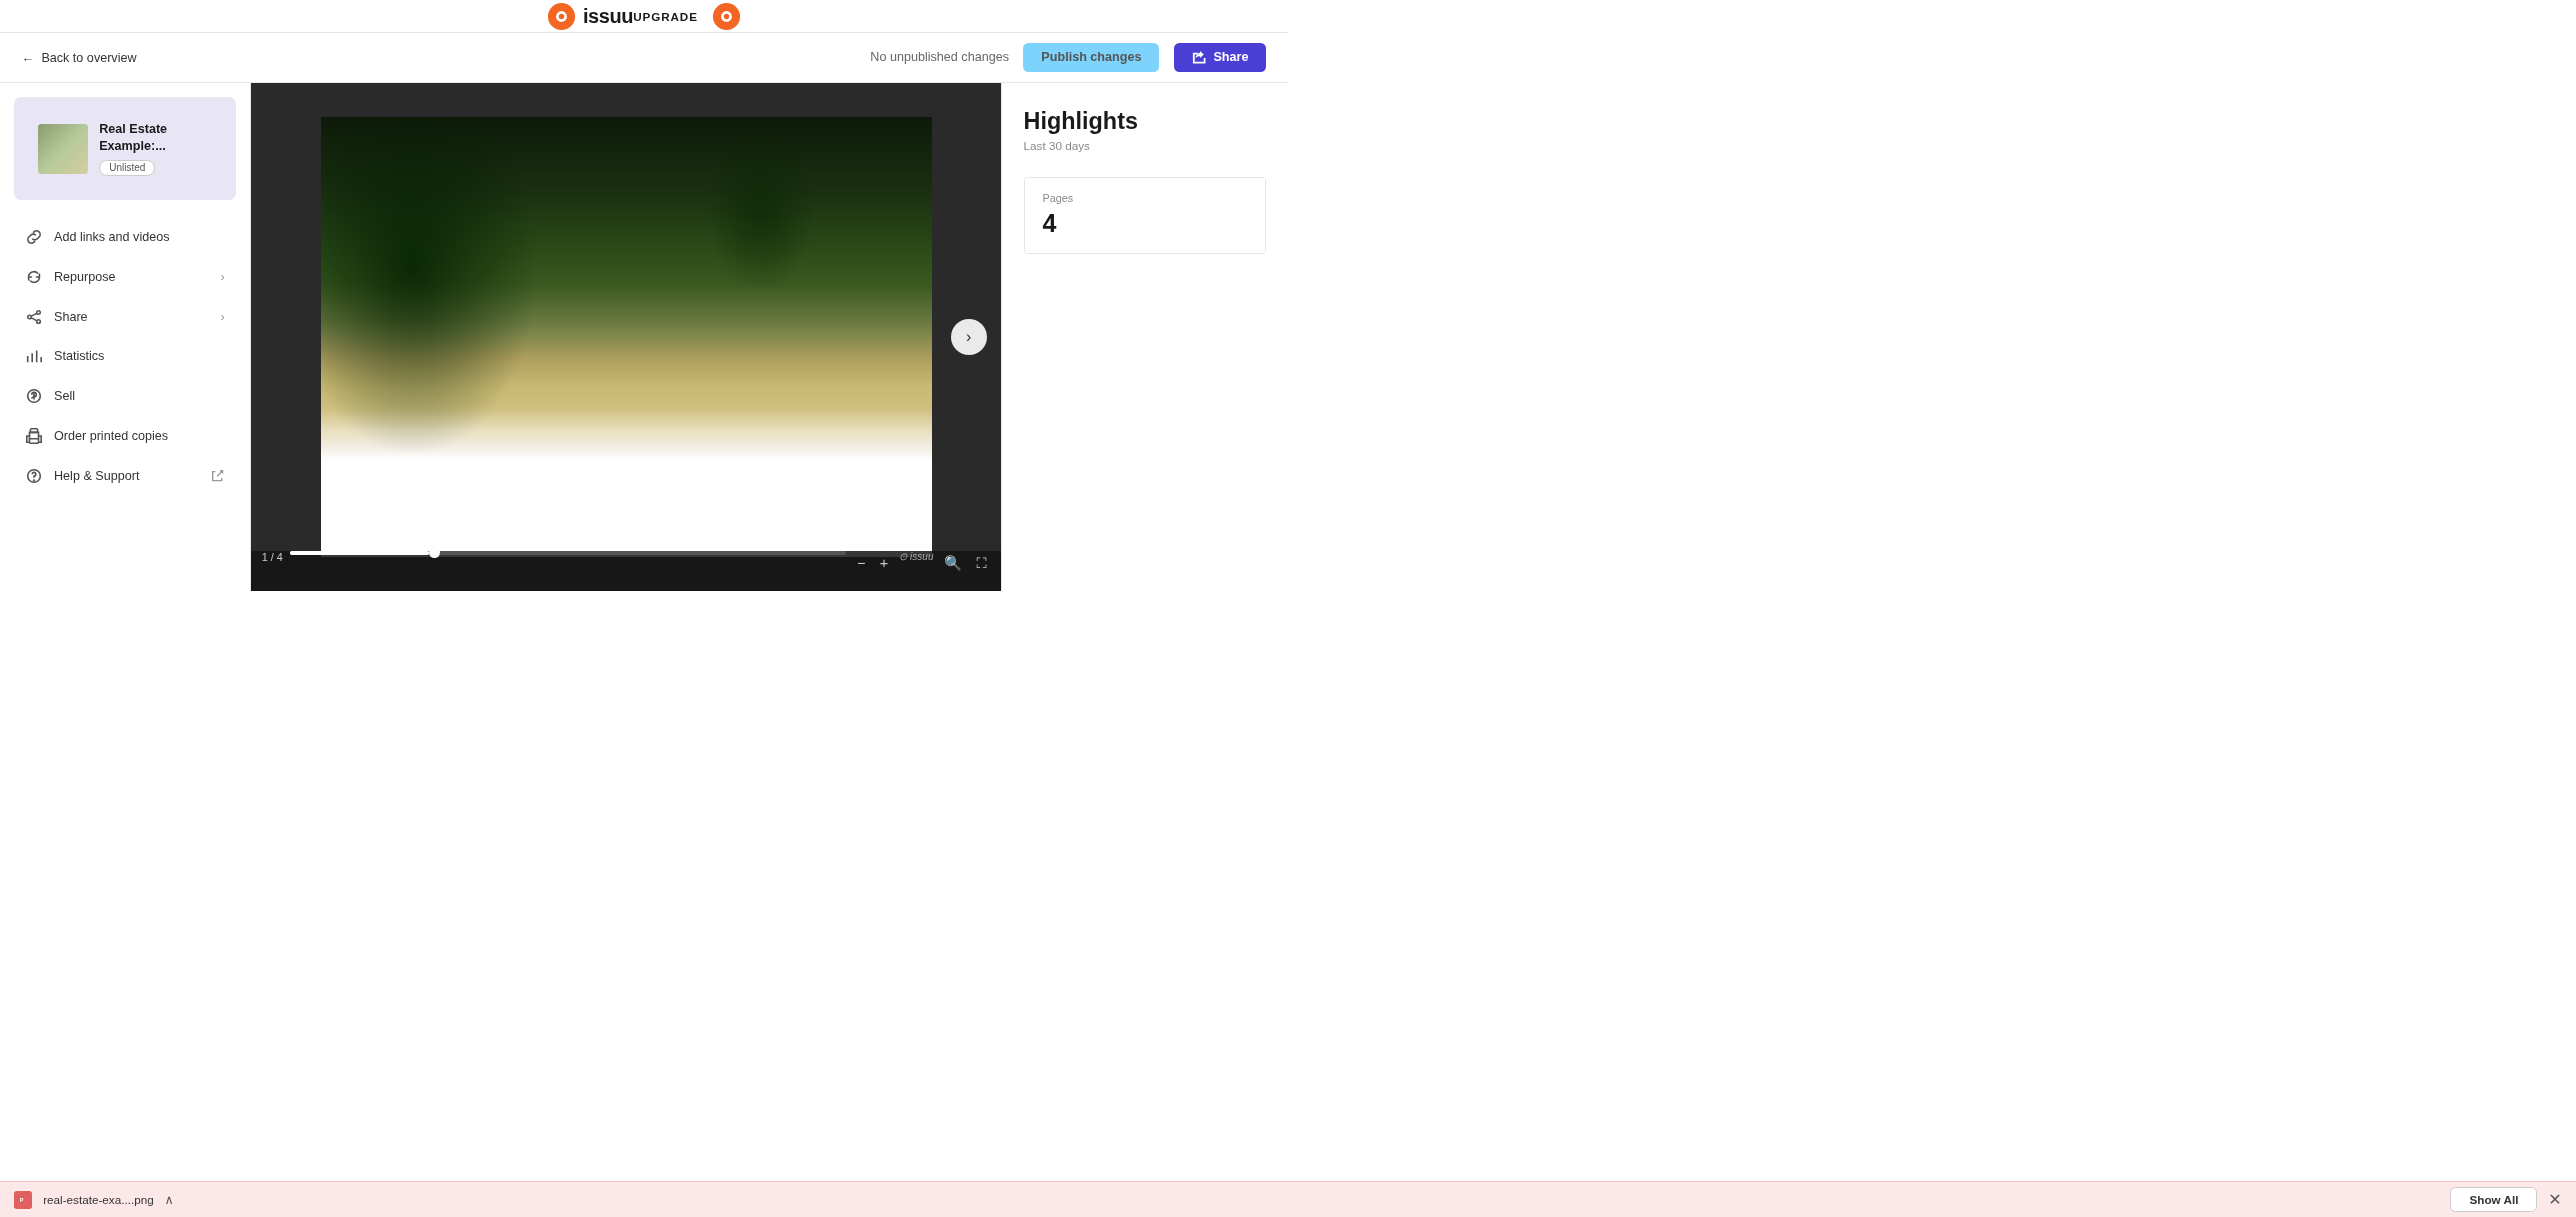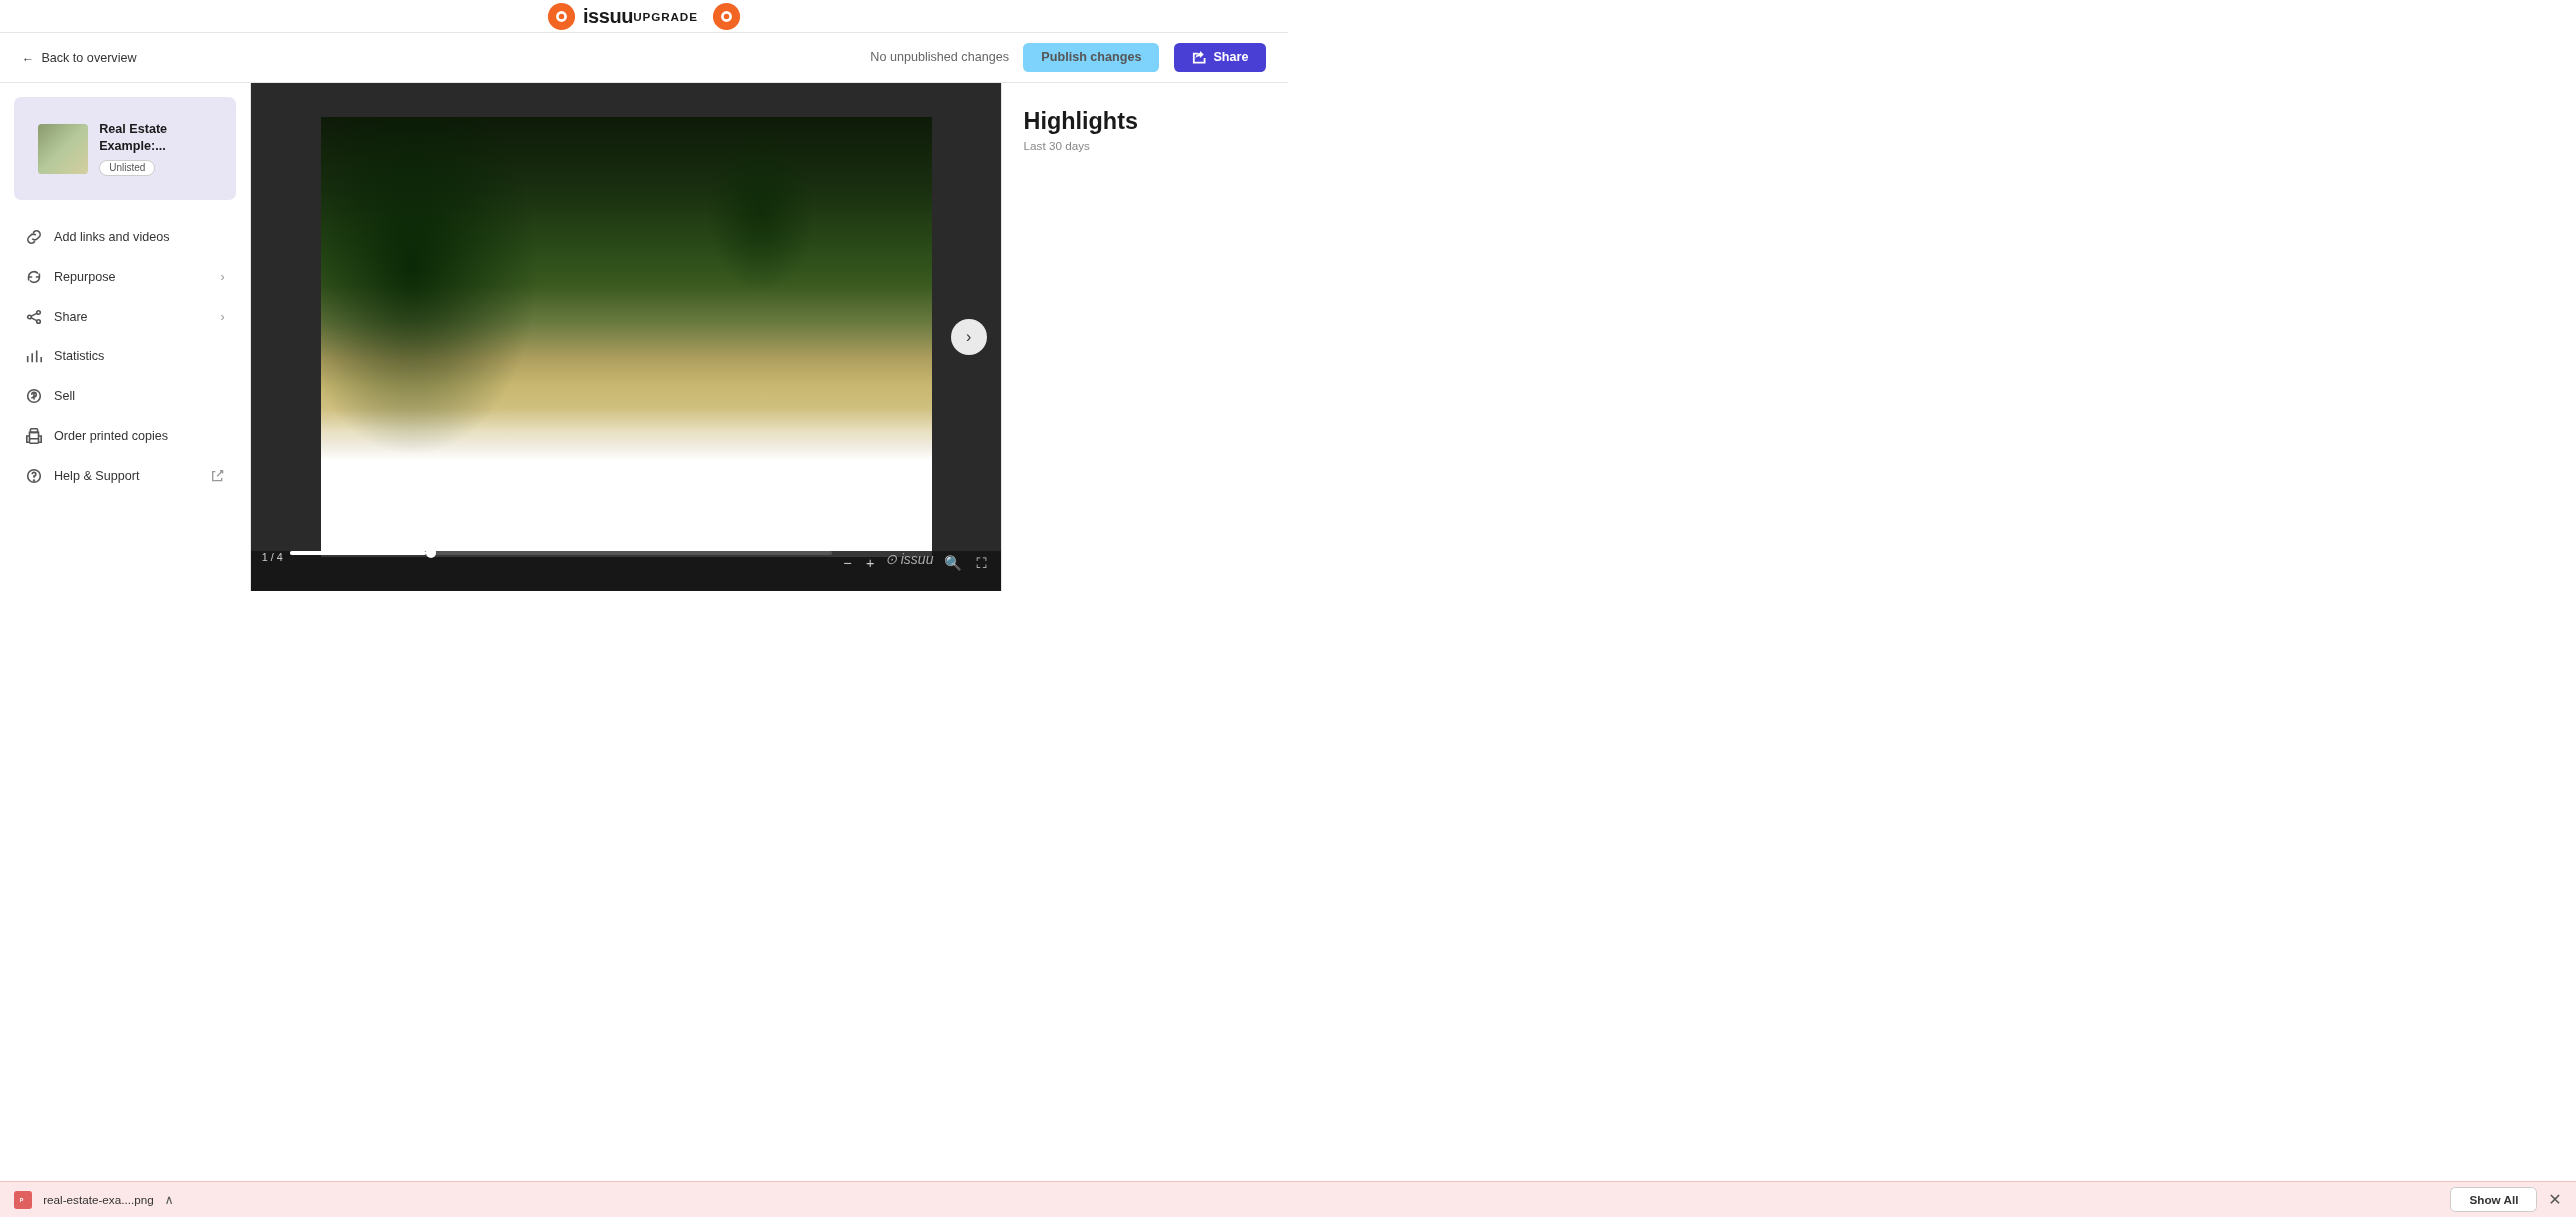--- a/index.html
+++ b/index.html
@@ -124,21 +124,21 @@
     .viewer-toolbar {
       position: absolute; bottom: 0; left: 0; right: 0;
       height: 40px; background: rgba(20,20,20,0.85);
       display: flex; align-items: flex-start; padding: 0 10.8px; gap: 7.2px;
     }
     .page-indicator { font-size: 10.8px; color: #ccc; white-space: nowrap; }
     .progress-bar-bg { flex: 1; height: 3.6px; background: #555; border-radius: 1.8px; position: relative; }
     .progress-bar-fill { width: 25%; height: 100%; background: #fff; border-radius: 1.8px; }
     .progress-dot { width: 10.8px; height: 10.8px; background: #fff; border-radius: 50%; position: absolute; top: -3.6px; left: 25%; }
     .toolbar-btn { background: none; border: none; color: #ccc; cursor: pointer; font-size: 14.4px; padding: 3.6px; }
-    .issuu-watermark { font-size: 14px; color: #aaa; font-style: italic; }
+    .issuu-watermark { font-size: 10px; color: #aaa; font-style: italic; }
 
     
     .highlights-panel {
       width: 287px; min-width: 287px; background: #fff; padding: 25px 21.6px;
       border-left: 0.9px solid #e5e5e5; overflow-y: auto;
     }
     .highlights-title { font-size: 23.4px; font-weight: 700; color: #1a1a1a; margin-bottom: 3.6px; }
     .highlights-sub { font-size: 11.7px; color: #888; margin-bottom: 25px; }
 
     .stats-grid { display: grid; grid-template-columns: 1fr 1fr; gap: 0.9px; background: #e5e5e5; border: 0.9px solid #e5e5e5; border-radius: 3.6px; overflow: hidden; margin-bottom: 21.6px; }
@@ -356,20 +356,26 @@
         <button class="toolbar-btn">🔍</button>
         <button class="toolbar-btn">⛶</button>
       </div>
     </div>
 
     <div class="highlights-panel">
       <h2 class="highlights-title">Highlights</h2>
       <p class="highlights-sub">Last 30 days</p>
 
 
+      <div class="stats-grid" style="grid-template-columns: 1fr;">
+        <div class="stat-cell">
+          <div class="stat-label">Pages</div>
+          <div class="stat-value">4</div>
+        </div>
+      </div>
     </div>
   </div>
 </div>
 
 <div class="bottom-bar">
   <div class="bottom-bar-left">
     <div class="file-icon">
       <svg width="10.8" height="10.8" viewBox="0 0 12 12">
         <rect width="12" height="12" rx="2" fill="#e06060"></rect>
         <text x="2" y="9" font-size="6" fill="#fff" font-weight="bold">P</text>

